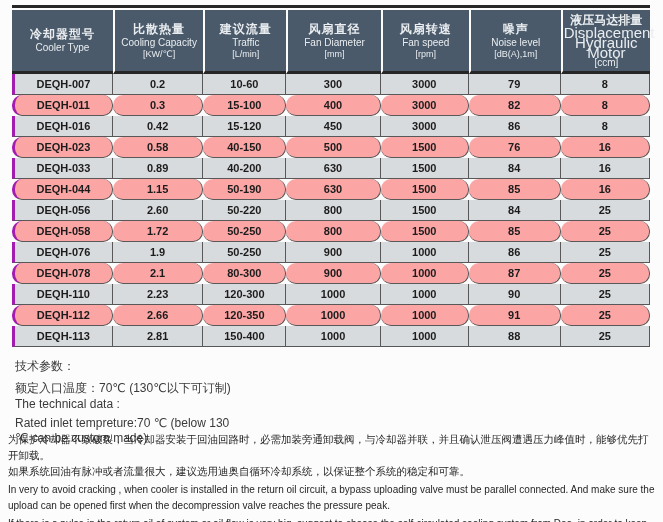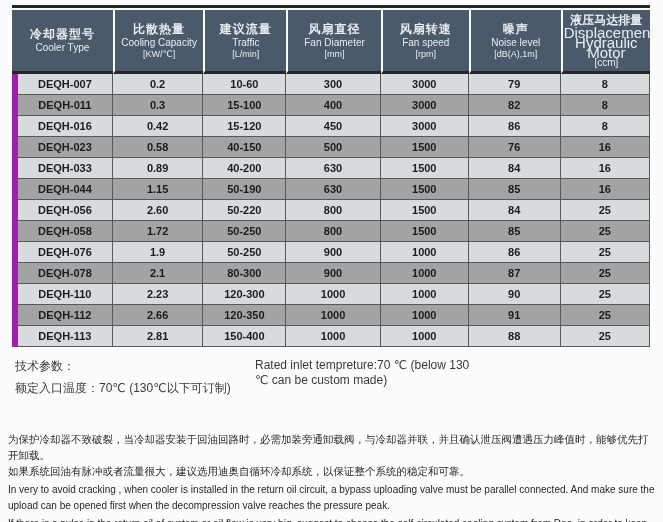--- a/index.html
+++ b/index.html
@@ -58,31 +58,32 @@
   td.cell {
     height: 21px;
     text-align: center;
     vertical-align: middle;
     font-size: 11px;
     font-weight: 700;
     color: #1c1c1c;
     border-right: 1px solid #585858;
     border-bottom: 1px solid #585858;
   }
-  td.cell:first-child { border-left: 6px solid #a21caf; }
+  td.cell:first-child { border-left: 3px solid #a21caf; }
   tr.gray td { background: #d8dbdd; }
-  tr.white td { background: #a3a3a3; }
+  tr.white td { background: #fca5a5; border-radius: 10px; }
 
   
   .tech {
     position: absolute;
     left: 15px; top: 358px;
     width: 630px;
     display: flex;
     color: #3a3a3a;
+    flex-direction: column;
   }
   .tech .tech-zh { width: 240px; }
   .tech .tech-zh .t1 { font-size: 12px; margin-bottom: 5px; }
   .tech .tech-zh .t2 { font-size: 12px; }
   .tech .tech-en { width: 240px; }
   .tech .tech-en .t1 { font-size: 12px; margin-bottom: 5px; }
   .tech .tech-en .t2 { font-size: 12px; line-height: 15px; max-width: 225px; }
 
   
   .notes {
@@ -269,20 +270,21 @@
         </tr>
       </tbody>
   </table>
 
   <div class="tech">
     <div class="tech-zh">
       <div class="t1">技术参数：</div>
       <div class="t2">额定入口温度：70℃ (130℃以下可订制)</div>
     </div>
     <div class="tech-en">
+      <div class="t1">The technical data :</div>
       <div class="t2">Rated inlet tempreture:70 ℃ (below 130 ℃ can be custom made)</div>
     </div>
   </div>
 
   <div class="notes">
     <p class="zh">为保护冷却器不致破裂，当冷却器安装于回油回路时，必需加装旁通卸载阀，与冷却器并联，并且确认泄压阀遭遇压力峰值时，能够优先打开卸载。</p>
     <p class="zh">如果系统回油有脉冲或者流量很大，建议选用迪奥自循环冷却系统，以保证整个系统的稳定和可靠。</p>
     <p class="en">In very to avoid cracking , when cooler is installed in the return oil circuit, a bypass uploading valve must be parallel connected. And make sure the upload can be opened first when the decompression valve reaches the pressure peak.</p>
     <p class="en">If there is a pulse in the return oil of system or oil flow is very big, suggest to choose the self-circulated cooling system from Deo, in order to keep the whole system stable and reliable.</p>
   </div>

